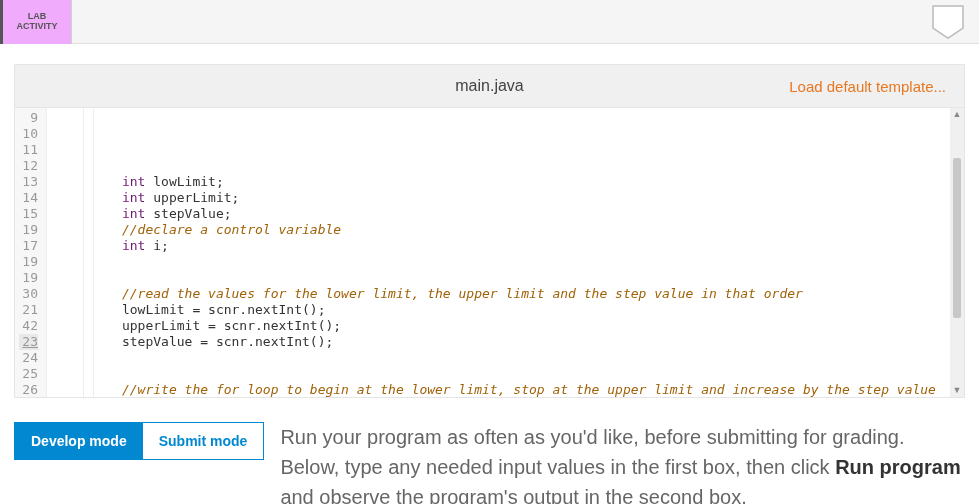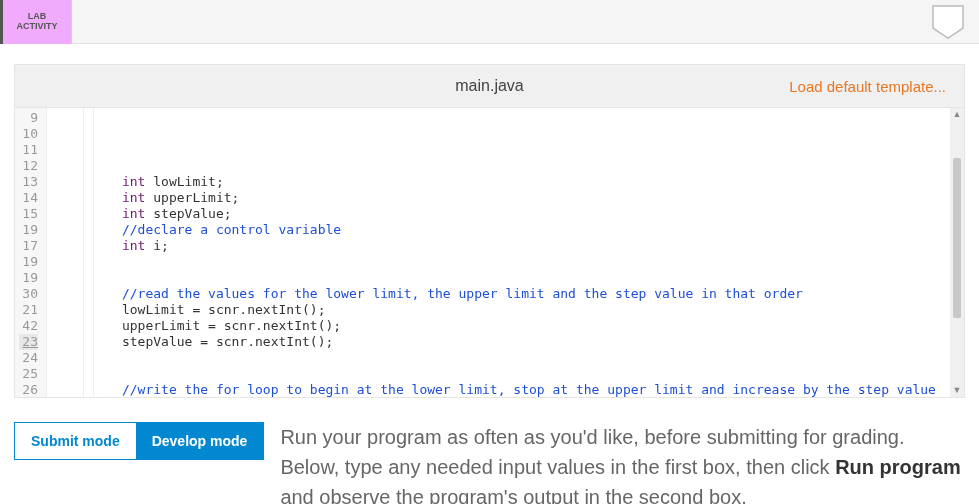--- a/index.html
+++ b/index.html
@@ -9,21 +9,21 @@
 .lab-title{padding-left:14px;color:#666;font-size:15px}
 .score-shield{margin-left:auto;margin-right:14px;width:34px;height:36px}
 .file-header{display:flex;align-items:center;justify-content:center;position:relative;height:44px;background:#f0f0f0;border:1px solid #e5e5e5;margin:20px 14px 0 14px}
 .file-name{color:#444;font-size:16px}
 .load-link{position:absolute;right:18px;color:#e87722;font-size:15px;cursor:pointer}
 .editor{display:flex;border:1px solid #e5e5e5;border-top:none;margin:0 14px;position:relative;height:290px;overflow:hidden}
 .gutter{background:#f7f7f7;border-right:1px solid #eee;color:#999;font-family:Consolas,monospace;font-size:13px;text-align:right;padding:2px 8px 2px 4px;line-height:16px;min-width:32px}
 .code-area{flex:1;font-family:Consolas,monospace;font-size:13px;line-height:16px;padding:2px 0 2px 0;white-space:pre;color:#333;position:relative}
 .code-line{padding-left:28px;height:16px}
 .kw{color:#701a75}
-.cm{color:#1d4ed8;}
+.cm{color:#a16207;font-style:italic}
 .scrollbar-v{position:absolute;right:0;top:0;bottom:0;width:14px;background:#f0f0f0;display:flex;flex-direction:column;align-items:center;justify-content:space-between;padding:2px 0}
 .sb-arrow{font-size:9px;color:#888;cursor:pointer;line-height:1}
 .sb-thumb{position:absolute;top:50px;width:8px;height:160px;background:#c8c8c8;border-radius:2px;right:3px}
 .gutter-mark{position:absolute;left:36px;top:0;bottom:0;width:1px;background:#eee}
 .gutter-mark2{position:absolute;left:46px;top:0;bottom:0;width:1px;background:#eee}
 .bottom{display:flex;align-items:flex-start;margin:24px 14px 0 14px;gap:16px}
 .mode-toggle{display:flex;border:1px solid #0288d1}
 .mode-btn{padding:10px 16px;font-size:14px;font-weight:bold;cursor:pointer}
 .mode-active{background:#0288d1;color:#fff}
 .mode-inactive{background:#fff;color:#0288d1}
@@ -77,19 +77,19 @@
   <div class="code-line">      <span class="kw">int</span><span> lowLimit;</span></div><div class="code-line">      <span class="kw">int</span><span> upperLimit;</span></div><div class="code-line">      <span class="kw">int</span><span> stepValue;</span></div><div class="code-line">      <span class="cm">//declare a control variable</span></div><div class="code-line">      <span class="kw">int</span><span> i;</span></div><div class="code-line">      </div><div class="code-line">      </div><div class="code-line">      <span class="cm">//read the values for the lower limit, the upper limit and the step value in that order</span></div><div class="code-line">      <span>lowLimit = scnr.nextInt();</span></div><div class="code-line">      <span>upperLimit = scnr.nextInt();</span></div><div class="code-line">      <span>stepValue = scnr.nextInt();</span></div><div class="code-line">      </div><div class="code-line">      </div><div class="code-line">      <span class="cm">//write the for loop to begin at the lower limit, stop at the upper limit and increase by the step value</span></div></div>
   <div class="scrollbar-v">
     <span class="sb-arrow">▲</span>
     <div class="sb-thumb"></div>
     <span class="sb-arrow">▼</span>
   </div>
 </div>
 
 <div class="bottom">
   <div class="mode-toggle">
+    <div class="mode-btn mode-active">Develop mode</div>
     <div class="mode-btn mode-inactive">Submit mode</div>
-    <div class="mode-btn mode-active">Develop mode</div>
   </div>
   <div class="instr">
     <span>Run your program as often as you'd like, before submitting for grading. Below, type any needed input values in the first box, then click </span><b>Run program</b><span> and observe the program's output in the second box.</span>
   </div>
 </div>
 
 </body></html>

